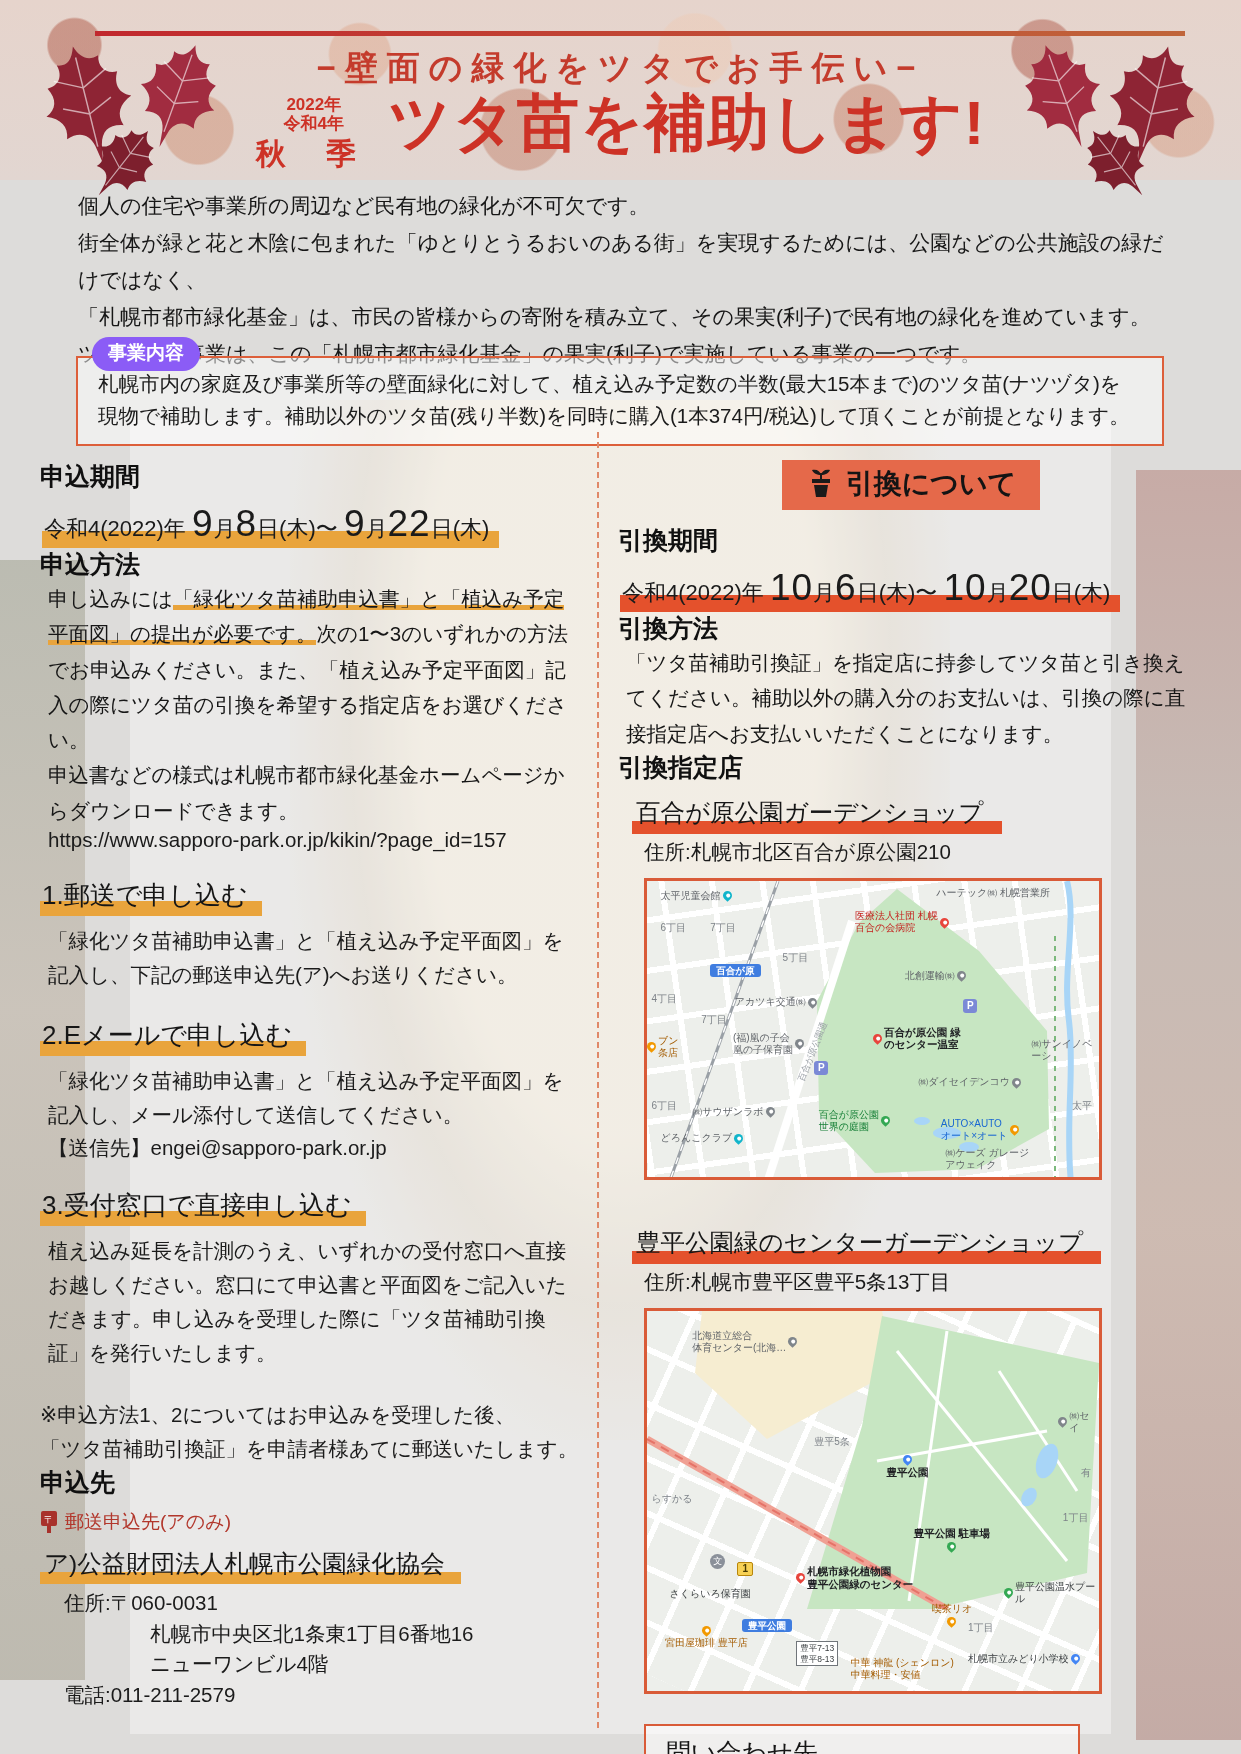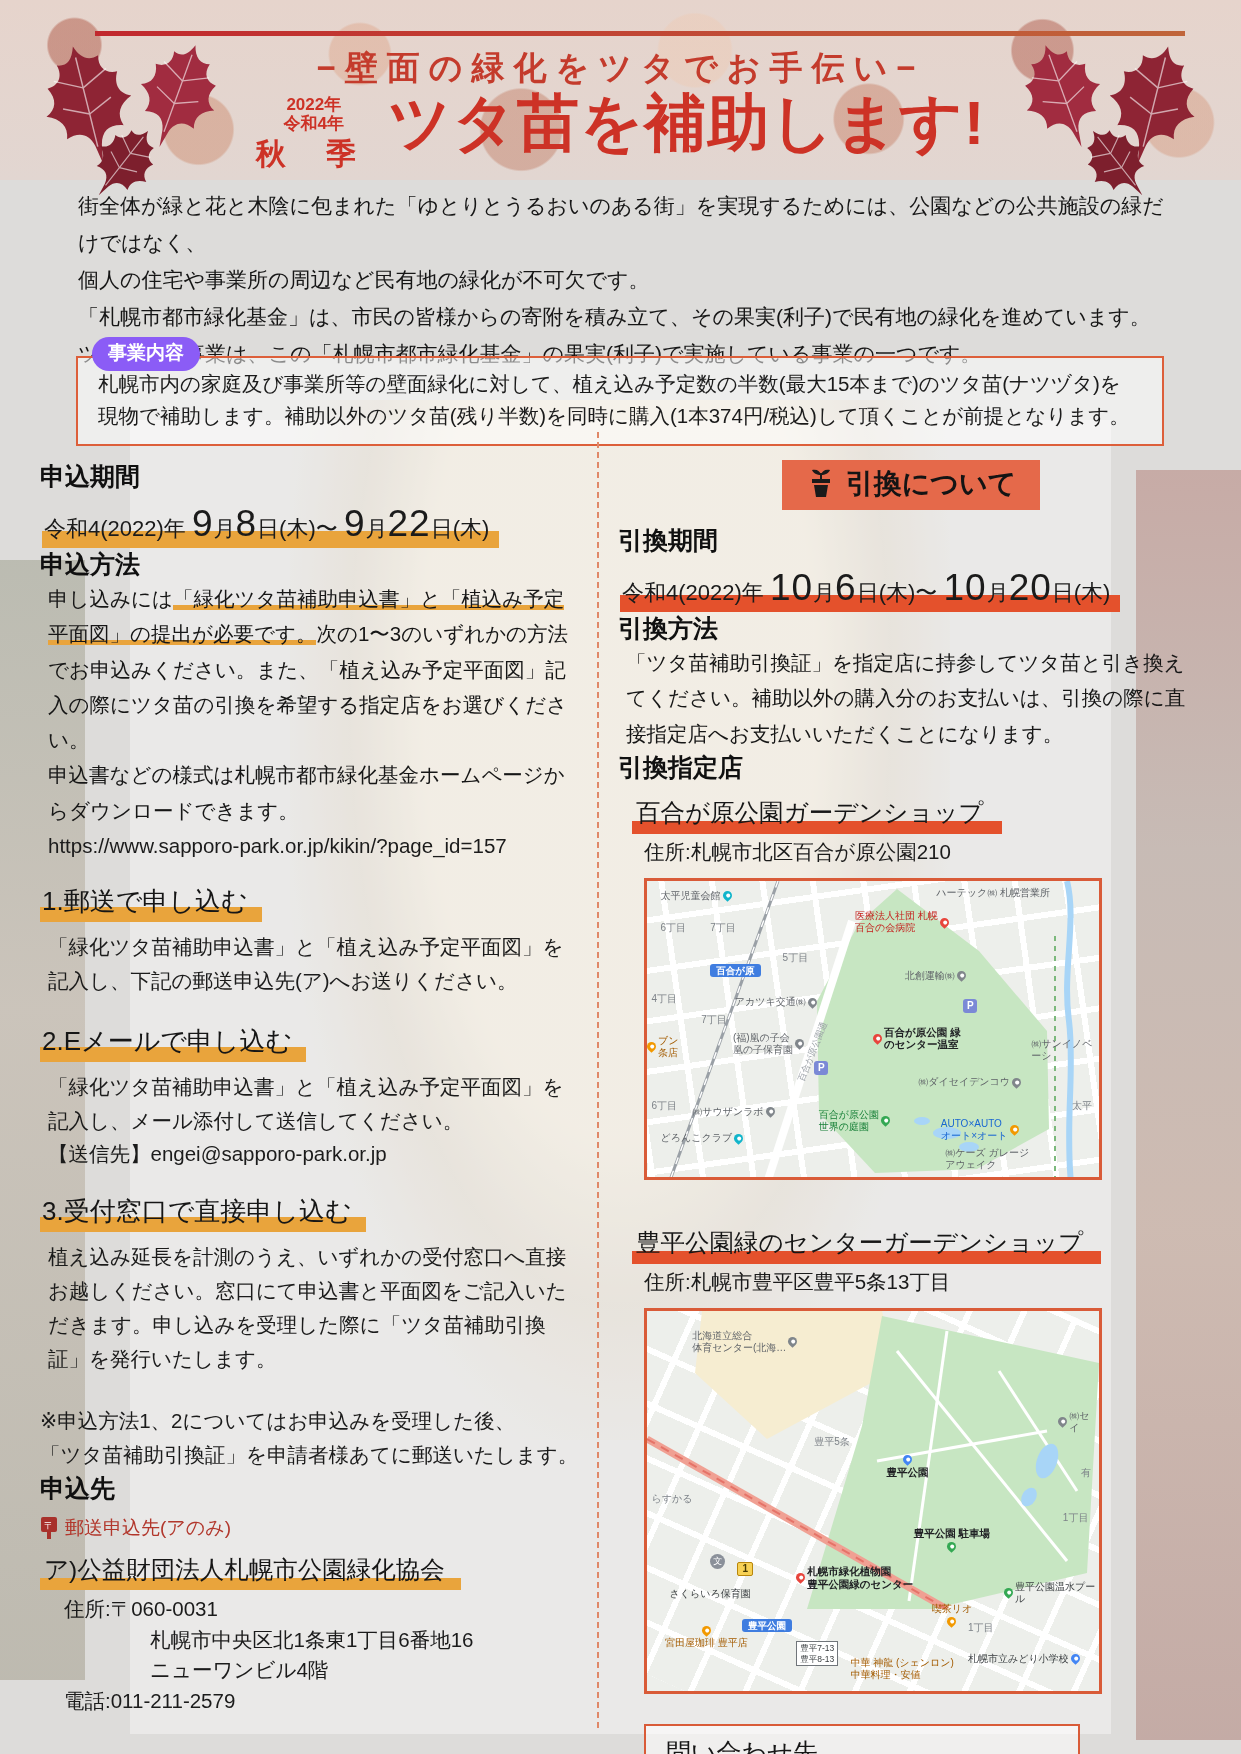--- a/index.html
+++ b/index.html
@@ -65,21 +65,21 @@
   .mt-period{margin-top:10px;}
   .date-line{margin-top:10px;margin-left:2px;white-space:nowrap;}
   .date-inner{display:inline-block;font-size:22px;padding:0 10px 3px 2px;}
   .hl-amber{background:linear-gradient(transparent 62%, #e9a43c 62%);}
   .hl-flame{background:linear-gradient(transparent 62%, #e4512c 62%);}
   .dnum{font-size:37px;letter-spacing:1px;}
   .mt-method{margin-top:32px;margin-bottom:8px;}
   .bodytext{font-size:20.5px;line-height:1.72;color:#161616;}
   .pad-l{padding-left:8px;}
   .hl-thin{background:linear-gradient(transparent 78%, #e9a43c 78%);}
-  .url-line{font-size:20.5px;margin-top:6px;}
+  .url-line{font-size:20.5px;}
   .step{margin-top:26px;}
   .step-title{display:inline-block;font-size:26px;color:#161616;
     background:linear-gradient(transparent 60%, #e9a43c 60%);padding:0 14px 3px 2px;margin-bottom:8px;}
   .step-body{font-size:20.5px;line-height:1.66;padding-left:8px;}
   .step-mail{font-size:20.5px;padding-left:8px;margin-top:2px;}
   .step-mail:empty{display:none;}
   .note{margin-top:28px;font-size:20.5px;line-height:1.66;}
   .dest-heading{margin-top:30px;}
   .postal-note{display:flex;align-items:center;gap:7px;color:#b2372c;font-size:19px;margin-top:10px;}
   .dest{margin-top:4px;}
@@ -223,22 +223,22 @@
   <div class="title-row">
     <div class="title-left">
       <div class="yw">2022年</div>
       <div class="yr">令和4年</div>
       <div class="season">秋 季</div>
     </div>
     <div class="big-title">ツタ苗を補助します!</div>
   </div>
 
   <div class="intro">
+    <div>個人の住宅や事業所の周辺など民有地の緑化が不可欠です。</div>
     <div>街全体が緑と花と木陰に包まれた「ゆとりとうるおいのある街」を実現するためには、公園などの公共施設の緑だけではなく、</div>
-    <div>個人の住宅や事業所の周辺など民有地の緑化が不可欠です。</div>
     <div>「札幌市都市緑化基金」は、市民の皆様からの寄附を積み立て、その果実(利子)で民有地の緑化を進めています。</div>
     <div>ツタ苗補助事業は、この「札幌市都市緑化基金」の果実(利子)で実施している事業の一つです。</div>
   </div>
 
   <div class="business-box">
     <div class="business-label">事業内容</div>
     <div class="bline">札幌市内の家庭及び事業所等の壁面緑化に対して、植え込み予定数の半数(最大15本まで)のツタ苗(ナツヅタ)を</div>
     <div class="bline">現物で補助します。補助以外のツタ苗(残り半数)を同時に購入(1本374円/税込)して頂くことが前提となります。</div>
   </div>
 

